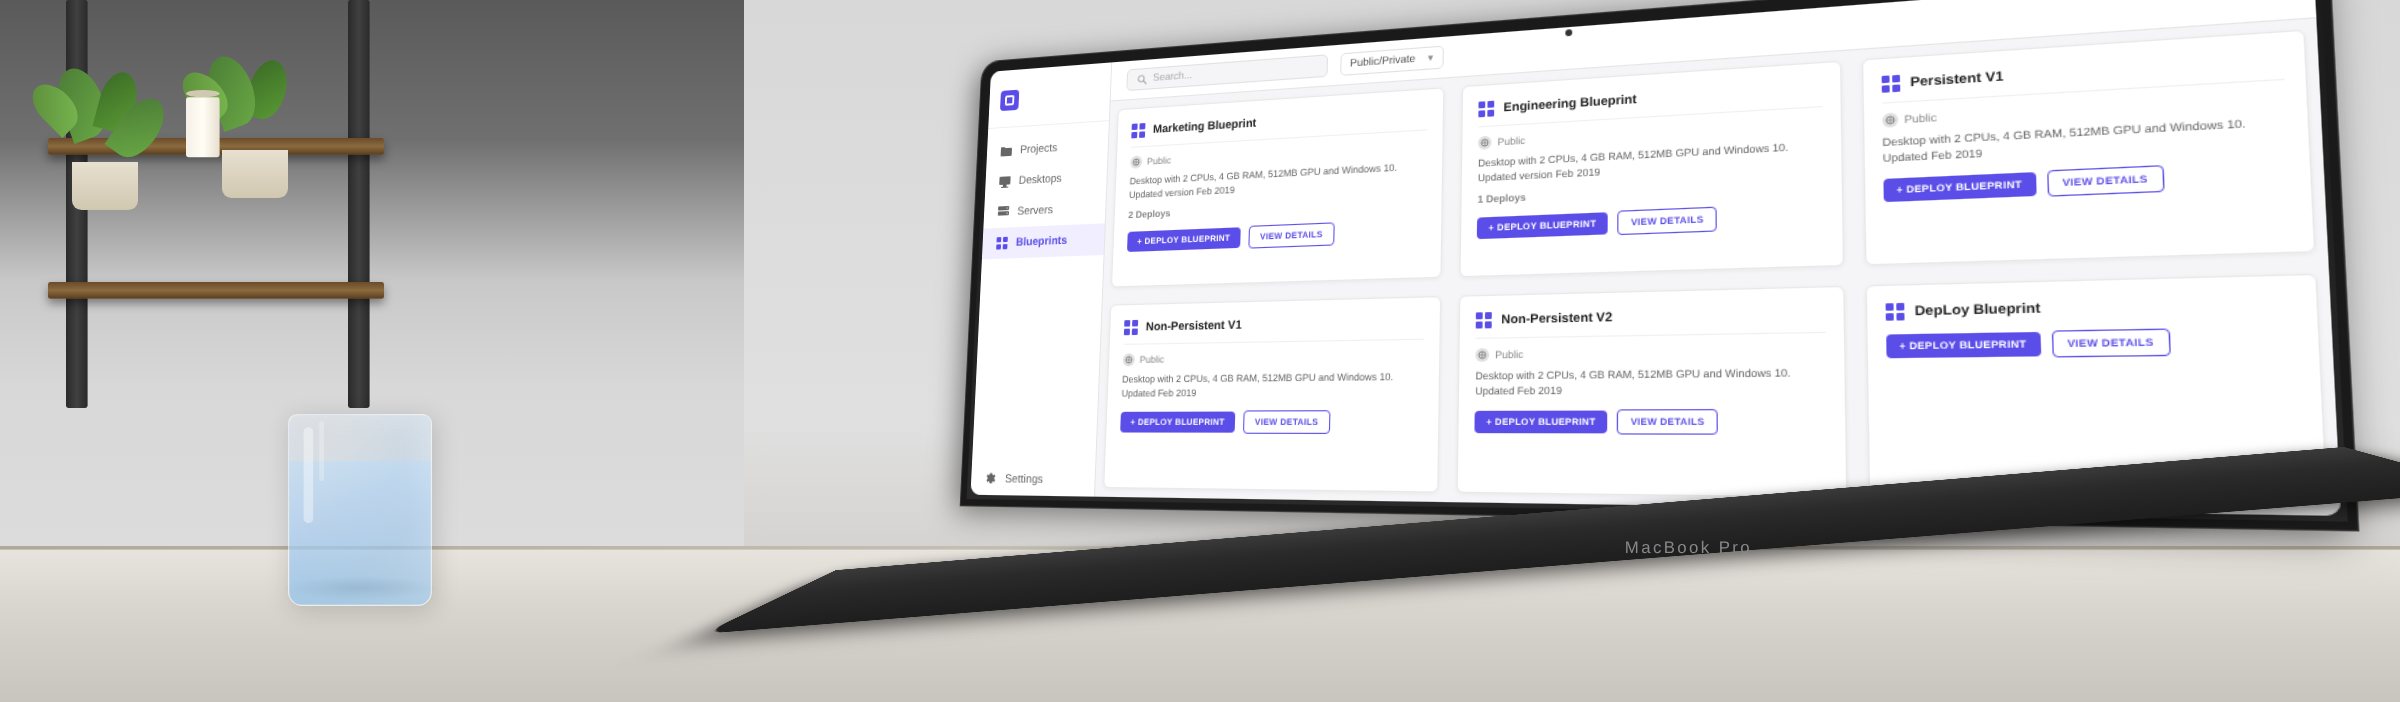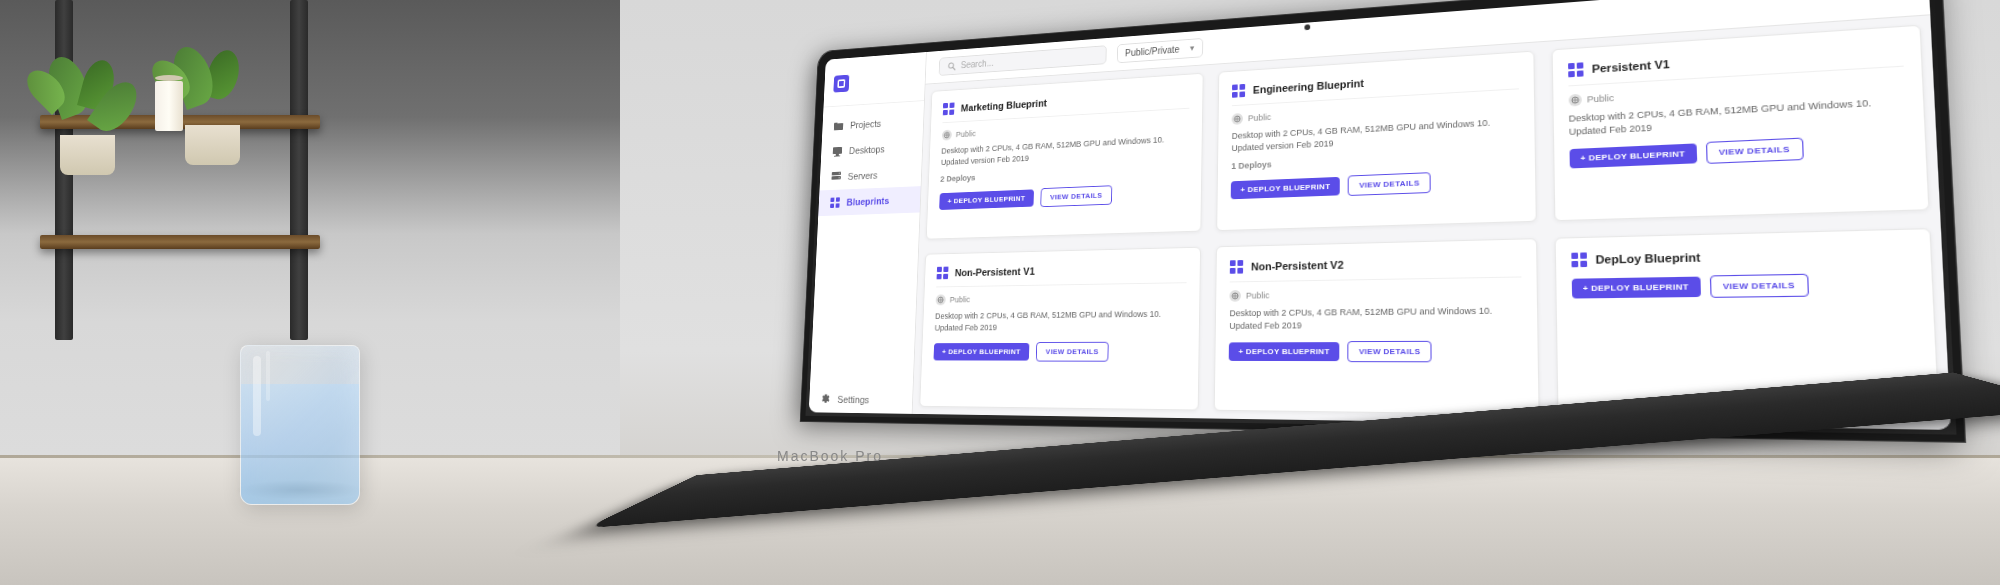--- a/index.html
+++ b/index.html
@@ -276,21 +276,21 @@
       transform-origin: top center;
       box-shadow: 0 10px 30px rgba(0,0,0,0.6);
     }
 
     
     .macbook-label {
       position: absolute;
       left: 200px;
       top: 448px;
       width: 1260px;
-      text-align: center;
+      text-align: right;
       font-size: 14px;
       color: #888;
       letter-spacing: 2px;
       z-index: 15;
       font-weight: 300;
     }
 
     
     .app-container {
       display: flex;

